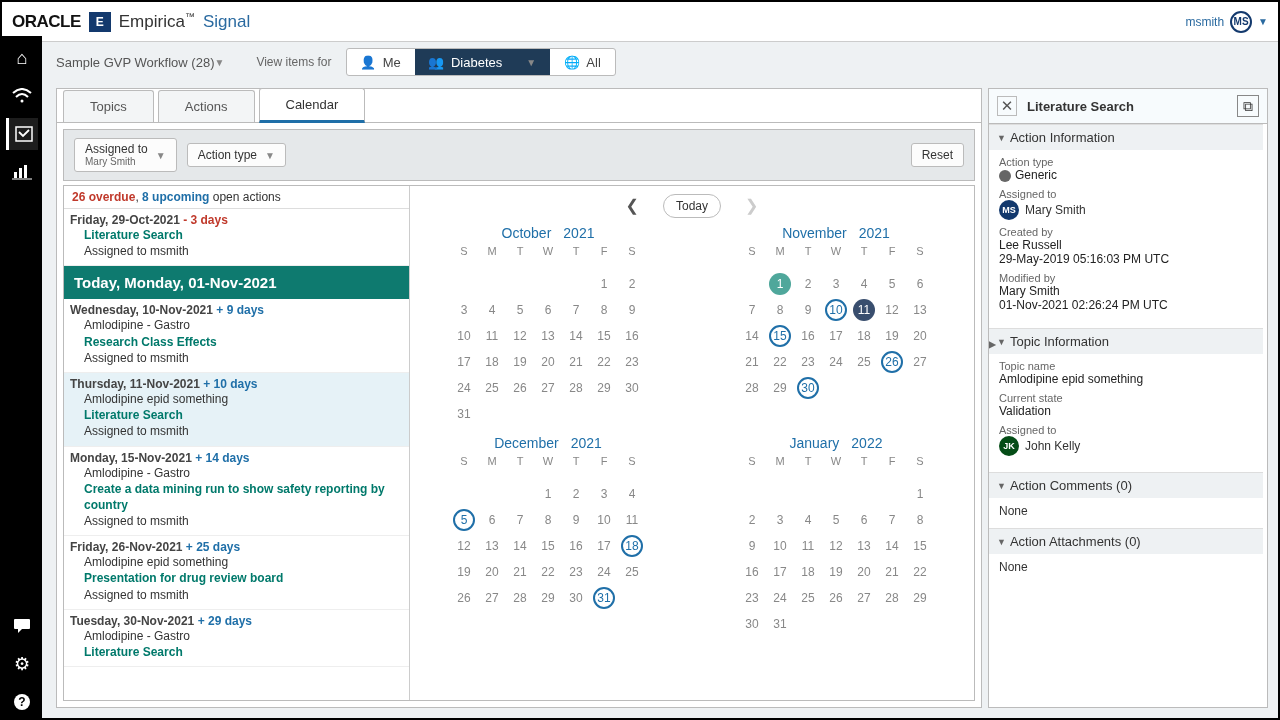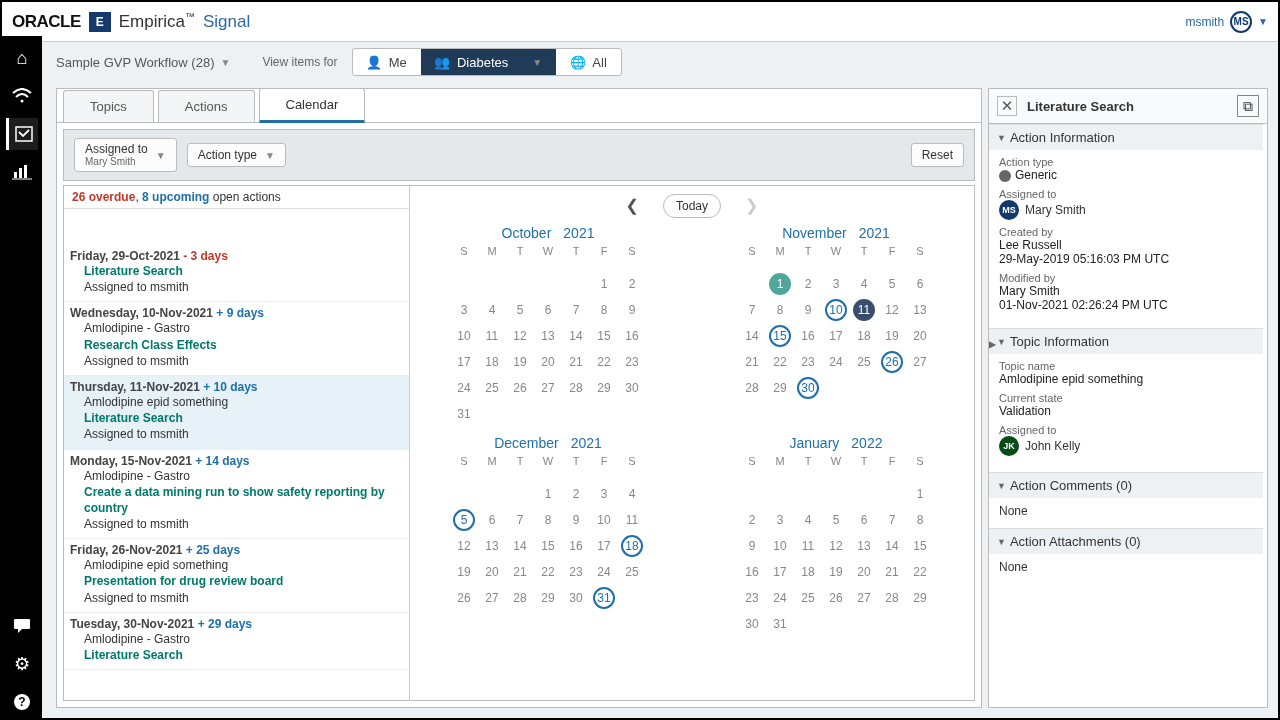--- a/index.html
+++ b/index.html
@@ -21,21 +21,21 @@
   .rail { position: absolute; left: 0; top: 34px; bottom: 0; width: 40px; background: #000; display: flex; flex-direction: column; align-items: center; padding-top: 6px; gap: 6px; }
   .rail .ricon { width: 32px; height: 32px; display:flex; align-items:center; justify-content:center; color:#fff; font-size:18px; cursor:pointer; }
   .rail .ricon.active { background:#1d1d1d; border-left:3px solid #fff; }
   .rail .spacer { flex:1; }
 
   
   .content { position:absolute; left:40px; right:0; top:34px; bottom:0; padding: 6px 10px 10px 14px; }
 
   .page-head { display:flex; align-items:center; gap:14px; height:40px; }
   .page-title { font-size:20px; color:#555; }
-  .workflow-sel { color:#555; font-size:13px; display:flex; align-items:center; gap:6px; }
+  .workflow-sel { color:#555; font-size:13px; display:flex; align-items:center; }
   .caret { font-size:10px; color:#888; }
   .view-label { color:#666; margin-left:18px; }
   .chipgroup { display:flex; border:1px solid #bbb; border-radius:3px; overflow:hidden; background:#fff; height:28px; }
   .chip { display:flex; align-items:center; gap:6px; padding:0 14px; color:#444; font-size:13px; cursor:pointer; }
   .chip.sel { background:#1f3b57; color:#fff; }
   .chip .picon { font-size:13px; }
 
   
   .panel { position:absolute; left:14px; top:52px; right:296px; bottom:10px; background:#fff; border:1px solid #bbb; }
   .tabs { display:flex; border-bottom:1px solid #bbb; height:34px; align-items:flex-end; }
@@ -47,21 +47,21 @@
   .fbtn { background:#fcfcfc; border:1px solid #bbb; border-radius:3px; padding:4px 10px; display:flex; align-items:center; gap:8px; font-size:12px; cursor:pointer; }
   .fbtn .sub { display:block; font-size:10px; color:#666; }
   .fcol { display:flex; flex-direction:column; line-height:1.1; }
   .reset { margin-left:auto; }
 
   .split { position:absolute; top:96px; left:6px; right:6px; bottom:6px; display:flex; border:1px solid #bbb; }
   .left { width:346px; border-right:1px solid #ccc; display:flex; flex-direction:column; position:relative; }
   .summary { border-bottom:1px solid #ddd; padding:4px 8px; font-size:12px; }
   .summary .ov { color:#c0392b; font-weight:600; }
   .summary .up { color:#1f6fa8; font-weight:600; }
-  .list { flex:1; overflow-y:auto; position:relative;margin-top:36px; }
+  .list { flex:1; overflow-y:auto; position:relative; }
   .list::-webkit-scrollbar { width:12px; }
   .list::-webkit-scrollbar-thumb { background:#bbb; }
   .list::-webkit-scrollbar-track { background:#eee; }
 
   .dateblock { border-bottom:1px solid #eee; padding:4px 6px 6px 6px; }
   .datehdr { font-size:12px; font-weight:700; color:#444; }
   .datehdr .delta-red { color:#c0392b; font-weight:600; }
   .datehdr .delta-blue { color:#1f6fa8; font-weight:600; }
   .item { padding-left:14px; font-size:12px; line-height:1.35; }
   .item .link { color:#00796b; font-weight:600; }
@@ -215,20 +215,21 @@
         <div class="left">
           <div class="summary">
             <span class="ov">26 overdue</span><span>, </span><span class="up">8 upcoming</span><span> open actions</span>
           </div>
           <div class="list" id="action-list">
               <div class="dateblock">
                 <div class="datehdr"><span>Friday, 29-Oct-2021 </span><span class="delta-red">- 3 days</span></div>
                 <div class="item"><span class="link">Literature Search</span></div>
                 <div class="item">Assigned to msmith</div>
               </div>
+              <div class="todaybar">Today, Monday, 01-Nov-2021</div>
               <div class="dateblock">
                 <div class="datehdr"><span>Wednesday, 10-Nov-2021 </span><span class="delta-blue">+ 9 days</span></div>
                 <div class="item">Amlodipine - Gastro</div>
                 <div class="item"><span class="link">Research Class Effects</span></div>
                 <div class="item">Assigned to msmith</div>
               </div>
               <div class="dateblock selected">
                 <div class="datehdr"><span>Thursday, 11-Nov-2021 </span><span class="delta-blue">+ 10 days</span></div>
                 <div class="item">Amlodipine epid something</div>
                 <div class="item"><span class="link">Literature Search</span></div>

